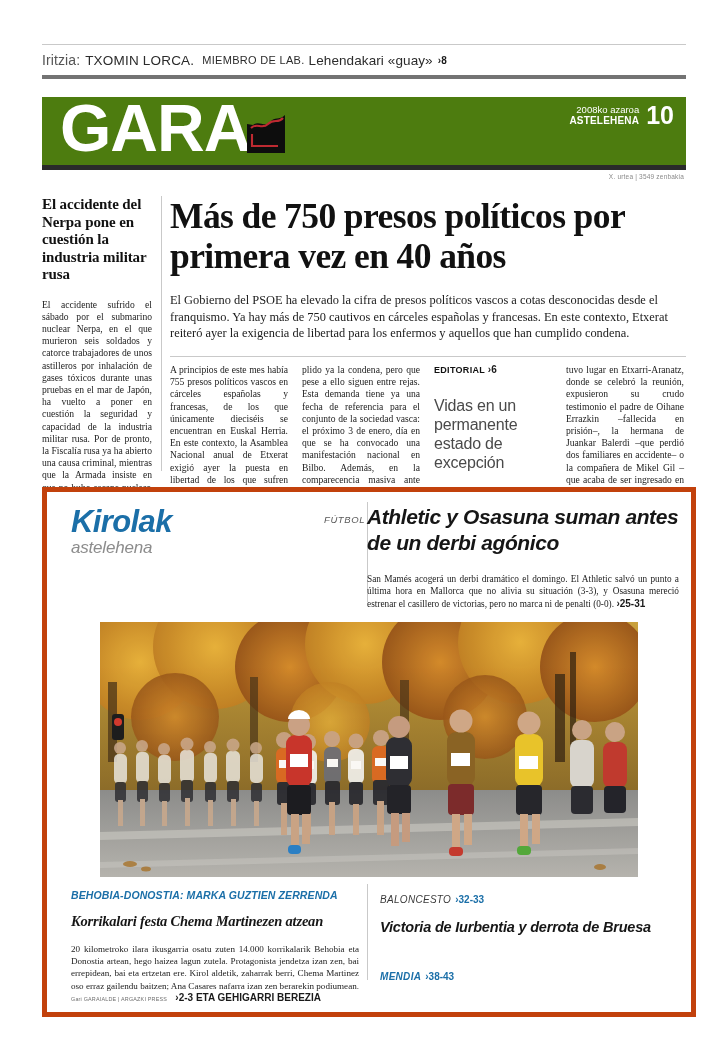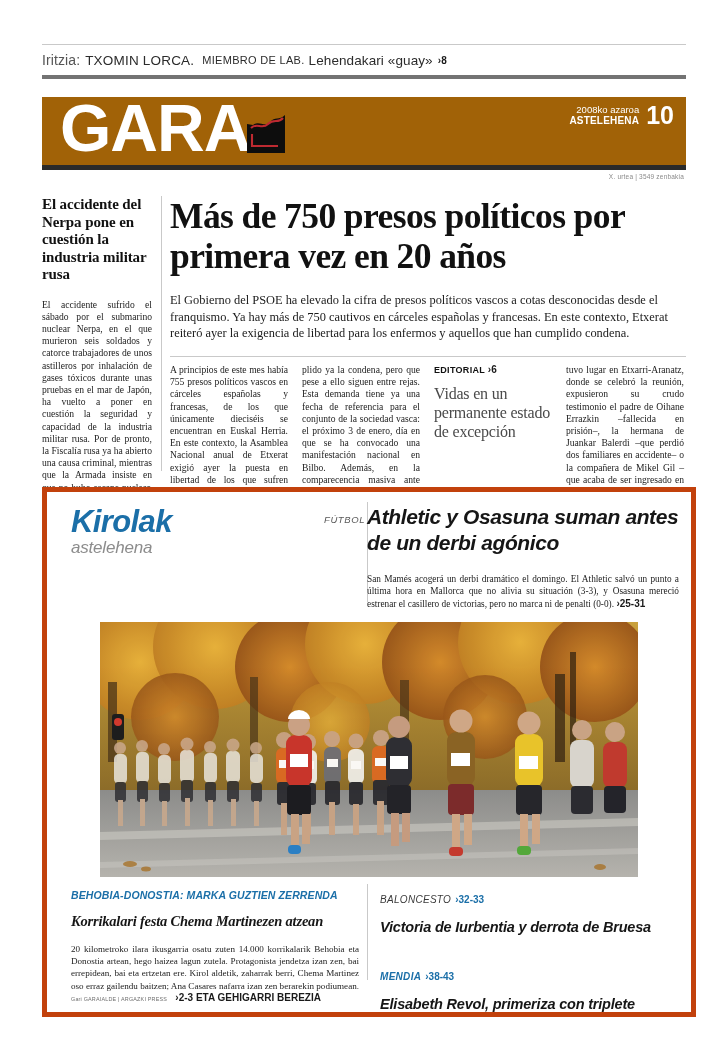--- a/index.html
+++ b/index.html
@@ -51,21 +51,21 @@
     white-space: nowrap;
   }
   .pgref.blue { color:#1b6fa8; }
 
   
   .masthead {
     position: absolute;
     left: 42px; top: 97px;
     width: 644px;
     height: 68px;
-    background: #a16207;
+    background: #4d7c0f;
   }
   .masthead-shadow {
     position: absolute;
     left: 42px; top: 165px;
     width: 644px; height: 5px;
     background: #2a2a2a;
   }
   .gara-word {
     position: absolute;
     left: 18px; top: -4px;
@@ -162,22 +162,22 @@
   }
   .edcol { width:118px; }
   .ed-kicker {
     font-family:"Liberation Sans", sans-serif;
     font-weight:bold;
     font-size:9px;
     letter-spacing:.3px;
     color:#111;
   }
   .ed-title {
-    margin-top:9px;
-    font-family:Liberation Serif, serif;
+    margin-top:21px;
+    font-family:Liberation Sans, sans-serif;
     font-size:16px;
     line-height:19px;
     color:#4a4a4a;
     letter-spacing:-.2px;
   }
   .hrule { position:absolute; background:#c9c9c9; height:1px; }
 
   
   .sports-box {
     position:absolute;
@@ -350,21 +350,21 @@
 
     <div class="side-col">
       <div class="side-head">El accidente del Nerpa pone en cuestión la industria militar rusa</div>
       <div class="side-body">
         <span>El accidente sufrido el sábado por el submarino nuclear Nerpa, en el que murieron seis soldados y catorce trabajadores de unos astilleros por inhalación de gases tóxicos durante unas pruebas en el mar de Japón, ha vuelto a poner en cuestión la seguridad y capacidad de la industria militar rusa. Por de pronto, la Fiscalía rusa ya ha abierto una causa criminal, mientras que la Armada insiste en que no hubo escape nuclear.</span>
         <span class="pgref">›15</span>
       </div>
     </div>
 
     <div class="main-col">
-      <div class="main-head">Más de 750 presos políticos por primera vez en 20 años</div>
+      <div class="main-head">Más de 750 presos políticos por primera vez en 40 años</div>
       <div class="main-lead">El Gobierno del PSOE ha elevado la cifra de presos políticos vascos a cotas desconocidas desde el franquismo. Ya hay más de 750 cautivos en cárceles españolas y francesas. En este contexto, Etxerat reiteró ayer la exigencia de libertad para los enfermos y aquellos que han cumplido condena.</div>
     </div>
 
     <div class="hrule" style="left:128px; top:160px; width:516px;"></div>
 
     <div class="cols-wrap">
       <div class="bodycol">A principios de este mes había 755 presos políticos vascos en cárceles españolas y francesas, de los que únicamente dieciséis se encuentran en Euskal Herria. En este contexto, la Asamblea Nacional anual de Etxerat exigió ayer la puesta en libertad de los que sufren enfermedades graves e incurables o han cum-</div>
       <div class="bodycol">plido ya la condena, pero que pese a ello siguen entre rejas. Esta demanda tiene ya una fecha de referencia para el conjunto de la sociedad vasca: el próximo 3 de enero, día en que se ha convocado una manifestación nacional en Bilbo. Además, en la comparecencia masiva ante los medios de difusión que</div>
 
       <div class="edcol">
@@ -596,18 +596,17 @@
           <span class="pgref blue">›32-33</span>
         </div>
         <div class="br-head">Victoria de Iurbentia y derrota de Bruesa</div>
       </div>
 
       <div class="br-item2">
         <div>
           <span class="br-kicker bold">MENDIA</span>
           <span class="pgref blue">›38-43</span>
         </div>
-        <div class="br-head">Elisabeth Revol, primeriza con triplete</div>
       </div>
     </div>
 
   </div>
 </div>
 
 </body></html>

